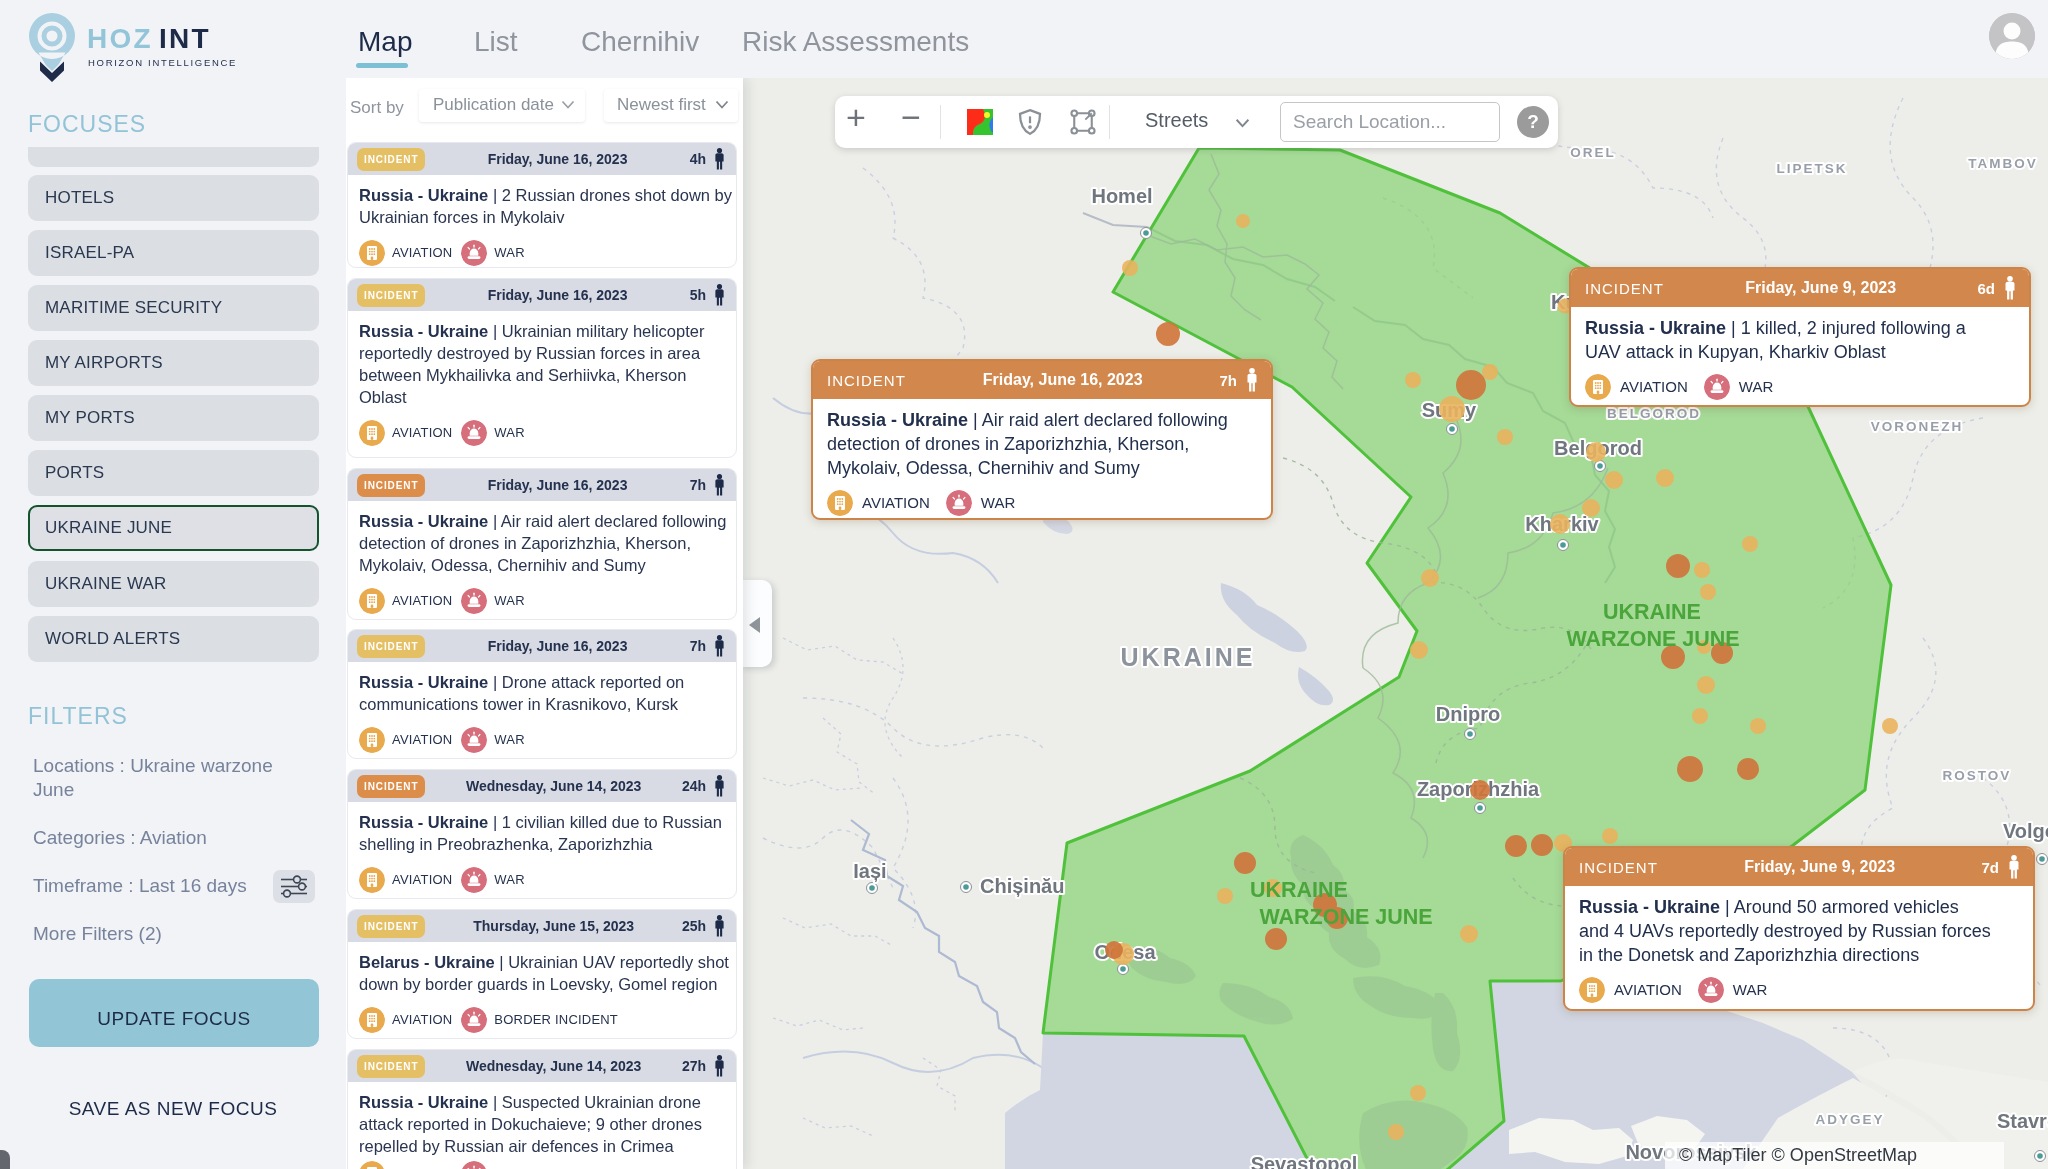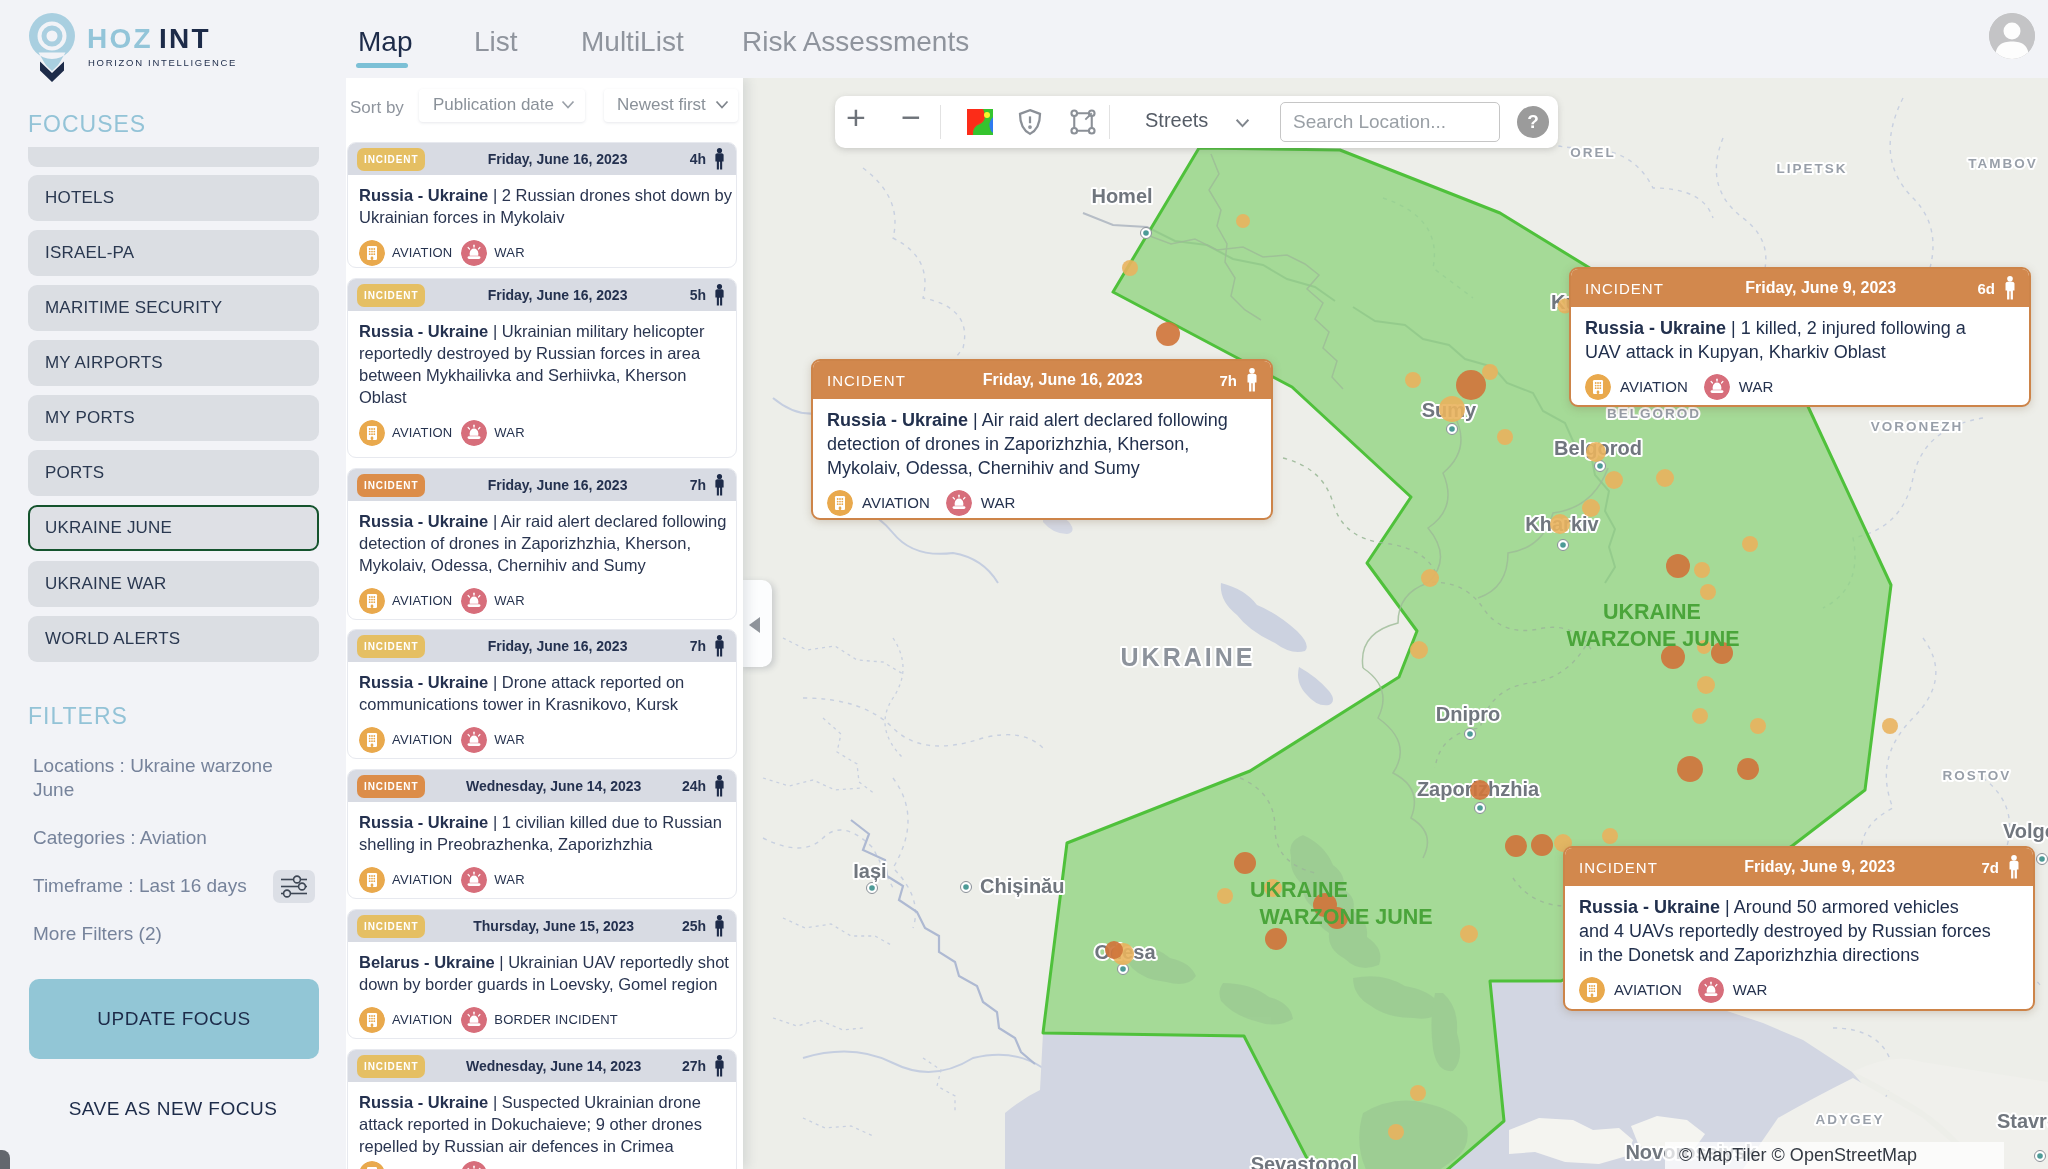--- a/index.html
+++ b/index.html
@@ -9,21 +9,21 @@
 .nav-item { position:absolute; top:26px; font-size:28px; color:#8f949d; }
 .nav-item.active { color:#1d2b49; }
 #nav-underline { position:absolute; left:356px; top:63px; width:52px; height:5px; border-radius:3px; background:#7cc0d6; }
 #avatar { position:absolute; left:1989px; top:13px; width:46px; height:46px; border-radius:50%; background:#c3c3c5; overflow:hidden; }
 
 #sidebar { position:absolute; left:0; top:78px; width:346px; height:1091px; background:#f2f3f7; z-index:20; }
 .side-head { position:absolute; left:28px; font-size:23px; letter-spacing:1px; color:#93c3d7; font-weight:500; }
 .pill { position:absolute; left:28px; width:291px; height:46px; background:#dbdee3; border-radius:9px; color:#2a3850; font-size:17px; line-height:46px; padding-left:17px; letter-spacing:0.2px; }
 .pill.sel { border:2px solid #14532d; line-height:42px; background:#dee0e5; padding-left:15px; }
 .filt { position:absolute; left:33px; font-size:19px; color:#76839b; }
-#updbtn { position:absolute; left:29px; top:901px; width:290px; height:80px; background:#92c6d6; border-radius:10px; color:#1d2b49; font-size:19px; letter-spacing:0.5px; text-align:center; line-height:80px; }
+#updbtn { position:absolute; left:29px; top:901px; width:290px; height:68px; background:#92c6d6; border-radius:10px; color:#1d2b49; font-size:19px; letter-spacing:0.5px; text-align:center; line-height:80px; }
 #savbtn { position:absolute; left:0px; top:1020px; width:346px; text-align:center; color:#1d2b49; font-size:19px; letter-spacing:0.5px; }
 #slider-btn { position:absolute; left:273px; top:792px; width:42px; height:33px; background:#dcdfe6; border-radius:7px; }
 #darkcorner { position:absolute; left:-10px; top:1072px; width:20px; height:30px; background:#63676d; border-radius:8px; }
 
 #listpanel { position:absolute; left:346px; top:78px; width:397px; height:1091px; background:#ffffff; z-index:10; box-shadow: 5px 0 10px rgba(60,70,90,0.12); }
 .dd { position:absolute; background:#fff; border-radius:4px; box-shadow:0 1px 3px rgba(120,130,150,0.18); font-size:17px; color:#8a9199; }
 .card { position:absolute; left:1px; width:390px; background:#fff; border:1px solid #e7e9ef; border-radius:9px; overflow:hidden; }
 .chead { height:32px; background:#d8dbe3; display:flex; align-items:center; padding:0 10px 0 9px; }
 .badge { font-size:10px; font-weight:bold; letter-spacing:0.9px; color:#fff; background:#e5bf63; border-radius:7px; padding:5px 7px; line-height:13px; }
 .badge.org { background:#dc8d49; }
@@ -398,21 +398,21 @@
     <path fill="#a9cfe0" fill-rule="nonzero" d="M52 13 A 23 23 0 0 1 52 59 A 23 23 0 0 1 52 13 Z M 38.5 52.5 L 52 76 L 65.5 52.5 Z M52 21.5 A 14.5 14.5 0 0 0 52 50.5 A 14.5 14.5 0 0 0 52 21.5 Z"></path>
     <circle cx="52" cy="36" r="8" fill="none" stroke="#a9cfe0" stroke-width="5"></circle>
     <path d="M 40 61.5 L 52 73 L 64 61.5 L 64 70.5 L 52 82 L 40 70.5 Z" fill="#1e2b49" stroke="#f2f3f7" stroke-width="3" paint-order="stroke"></path>
     <text x="87" y="48" font-size="28" font-weight="bold" letter-spacing="2.2" fill="#93c5d9">HOZ</text>
     <text x="159" y="48" font-size="28" font-weight="bold" letter-spacing="2.2" fill="#1d2b49">INT</text>
     <text x="88" y="66" font-size="9.5" letter-spacing="1.7" font-weight="500" fill="#1d2b49">HORIZON INTELLIGENCE</text>
   </svg>
   <div class="nav-item active" style="left:358px;">Map</div>
   <div id="nav-underline"></div>
   <div class="nav-item" style="left:474px;">List</div>
-  <div class="nav-item" style="left:581px;">MultiList</div>
+  <div class="nav-item" style="left:581px;">Chernihiv</div>
   <div class="nav-item" style="left:742px;">Risk Assessments</div>
   <div id="avatar">
     <svg width="46" height="46" viewBox="0 0 46 46">
       <circle cx="23" cy="23" r="23" fill="#c4c4c6"></circle>
       <circle cx="23" cy="18" r="8.5" fill="#fdfdfd"></circle>
       <path d="M 6 46 C 6 32 13 28.5 23 28.5 C 33 28.5 40 32 40 46 Z" fill="#fdfdfd"></path>
     </svg>
   </div>
 </div>
 

